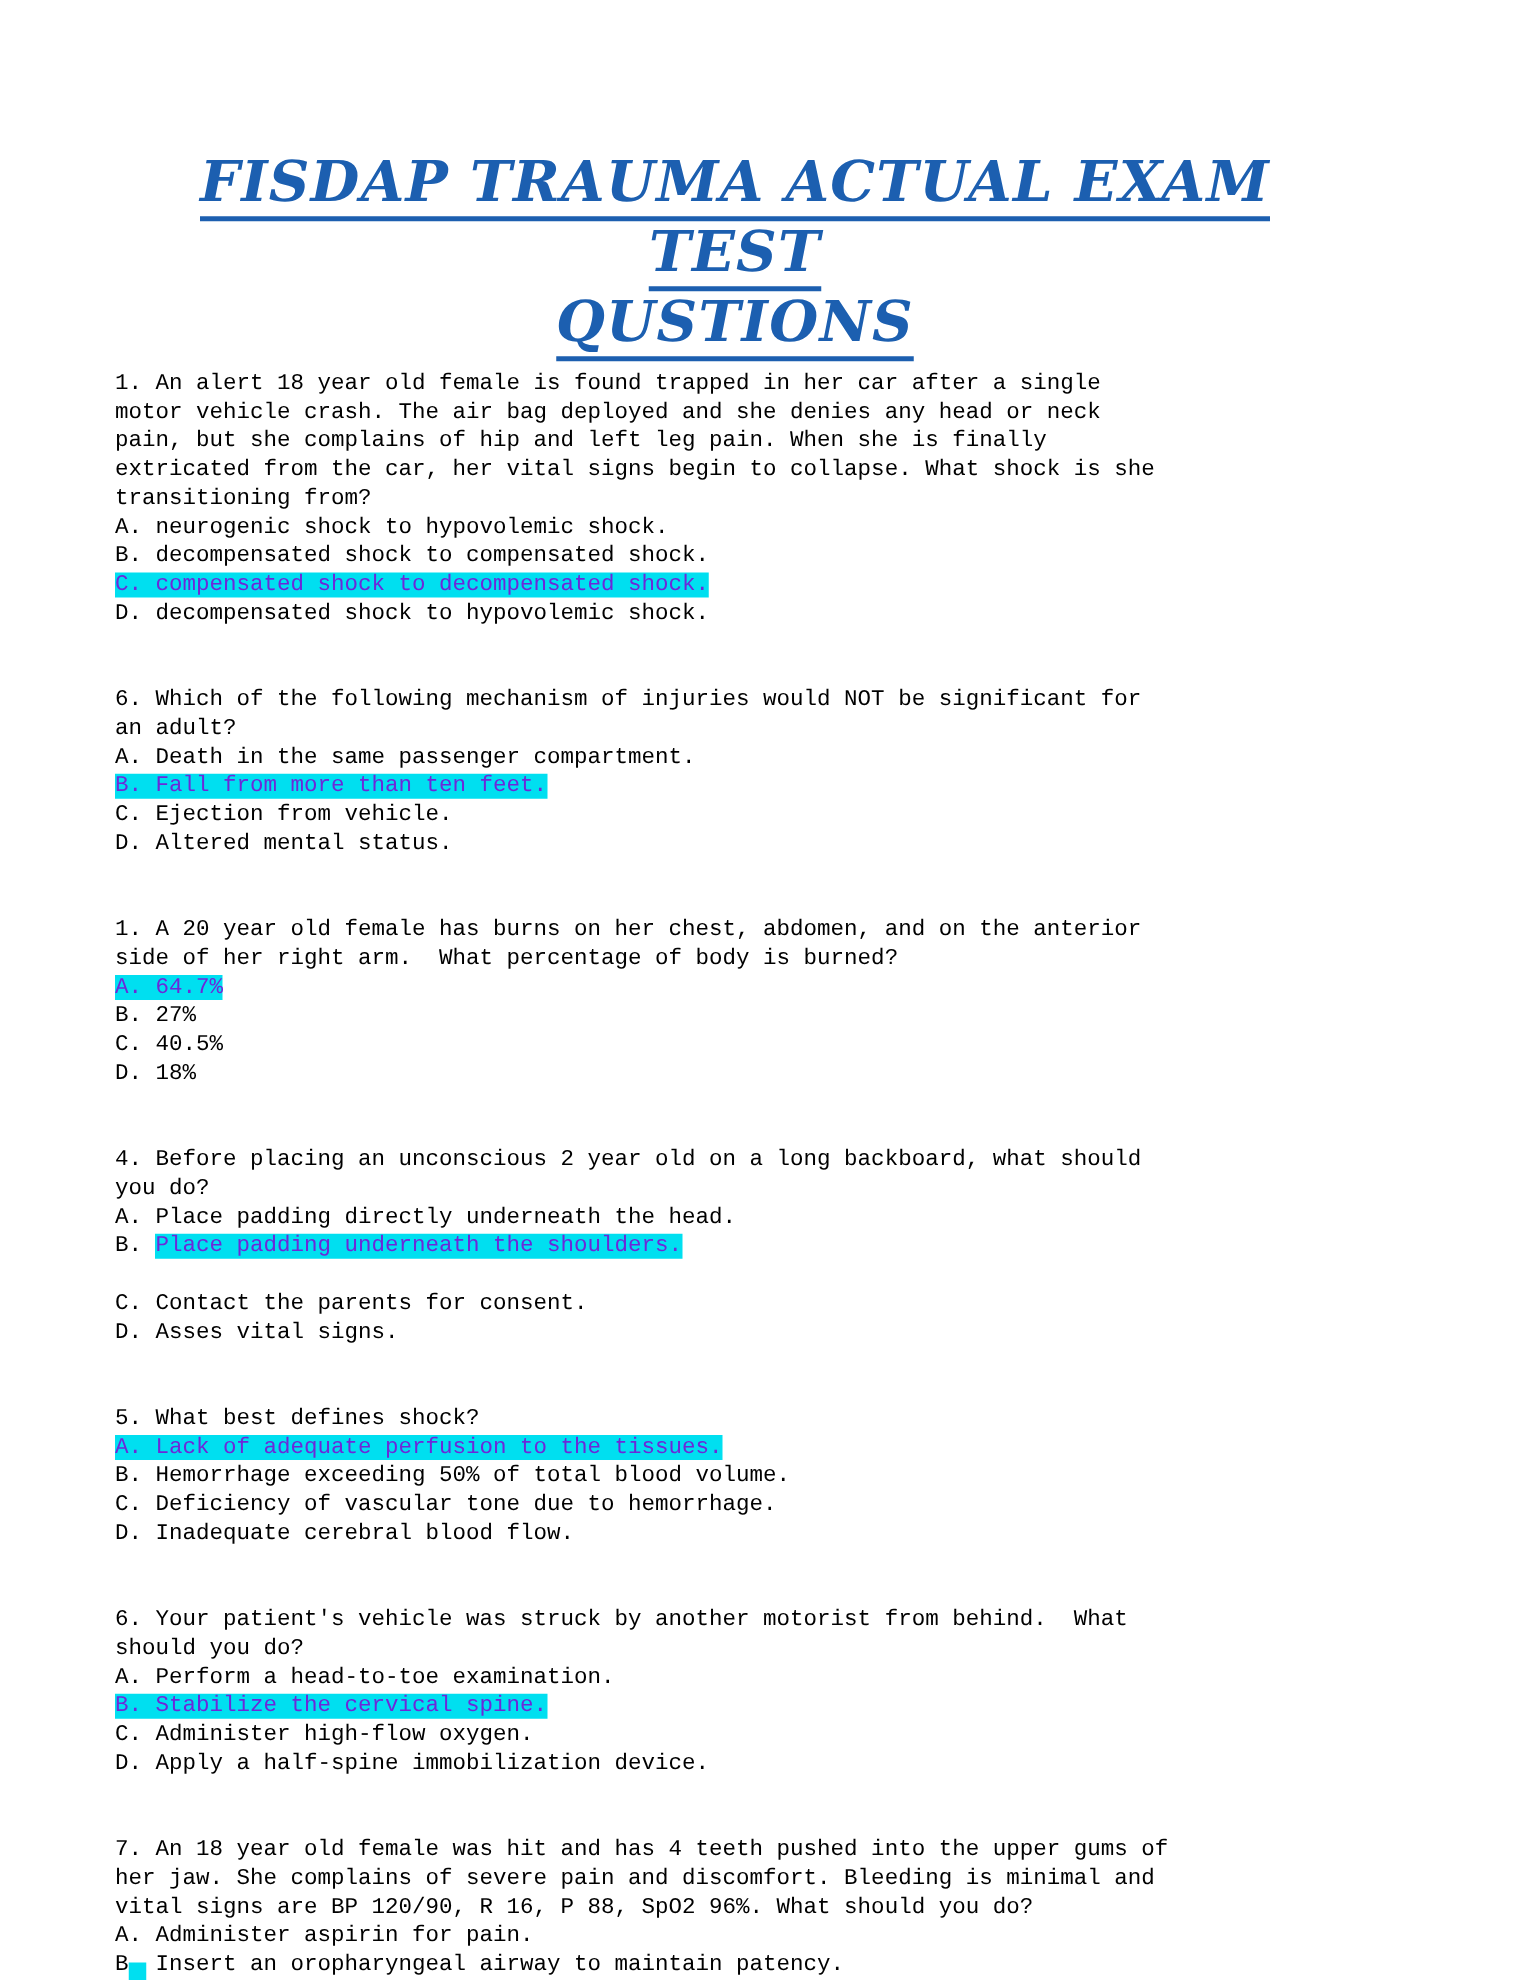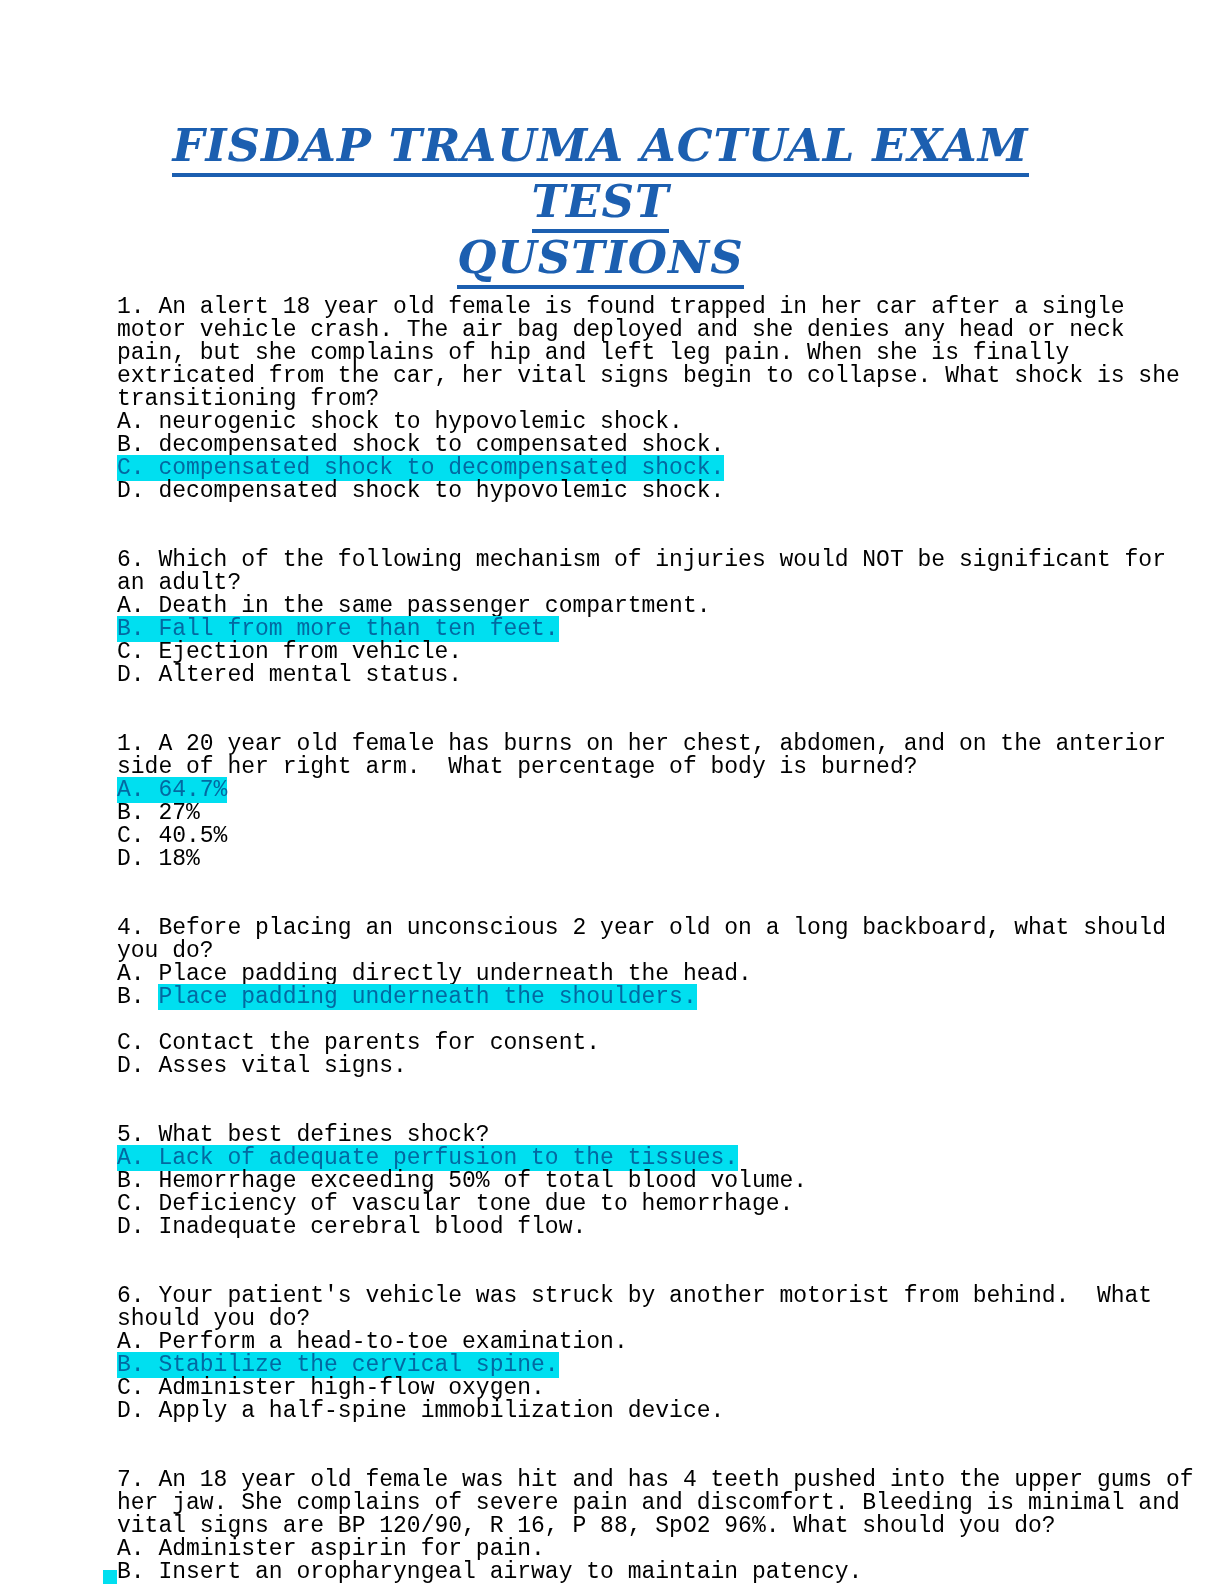--- a/index.html
+++ b/index.html
@@ -9,50 +9,50 @@
   }
   body {
     width: 1224px;
     height: 1584px;
     position: relative;
     overflow: hidden;
     font-family: "Liberation Mono", "DejaVu Sans Mono", monospace;
     color: #000000;
   }
   .page {
-    padding: 118px 140px 0 117px;
+    padding: 118px 140px 0 92px;
   }
   .title {
     text-align: center;
     font-family: "DejaVu Serif", "Liberation Serif", serif;
     font-weight: bold;
     font-style: italic;
     font-size: 45px;
     line-height: 56px;
     color: var(--title-blue, #1c5fb0);
     letter-spacing: 1px;
     margin-bottom: 10px;
   }
   .title .u {
     border-bottom: 4px solid var(--title-blue, #1c5fb0);
     padding-bottom: 1px;
   }
   .content {
-    font-size: 23px;
+    font-size: 18px;
     line-height: 23px;
   }
   .question {
     margin-bottom: 46px;
   }
   .line {
     white-space: pre;
   }
   .hl {
     background: var(--hl, #00dff0);
-    color: #0369a1;
+    color: #6d28d9;
   }
   .cut-fragment {
     position: absolute;
     left: 103px;
     top: 1570px;
     width: 14px;
     height: 14px;
     background: var(--hl, #00dff0);
   }
 </style>

